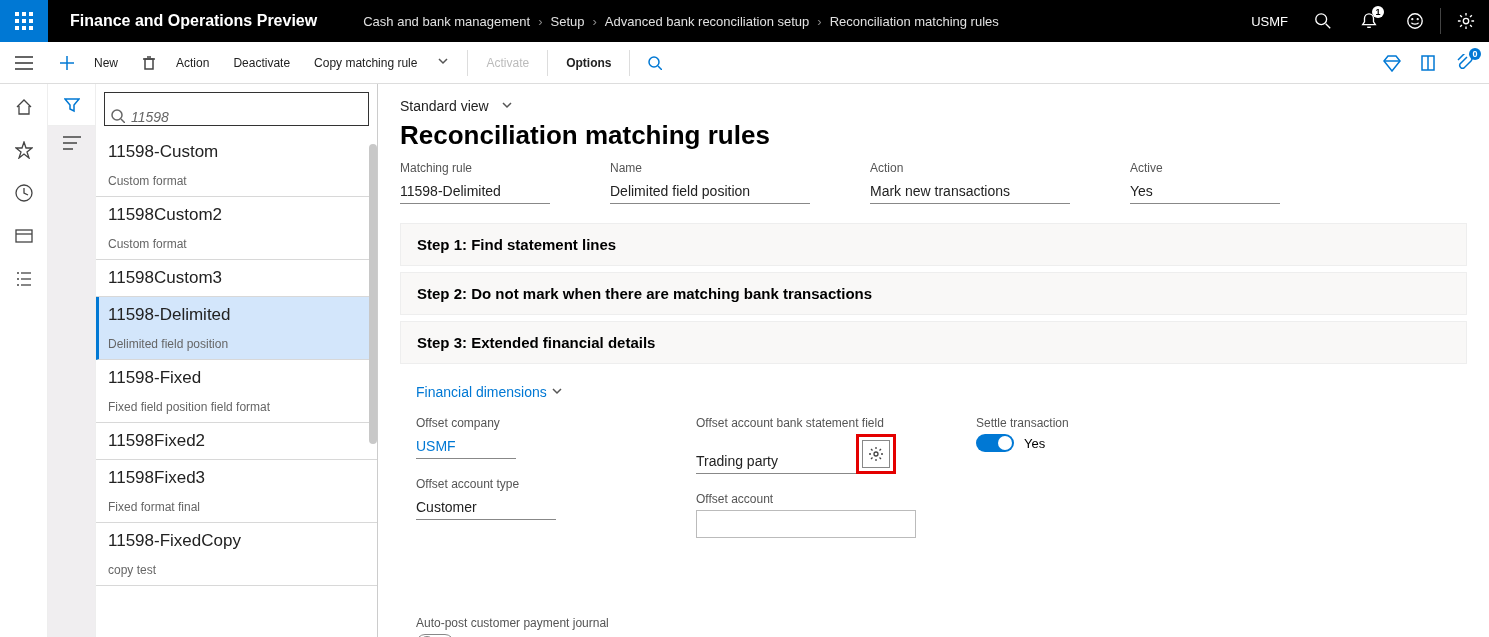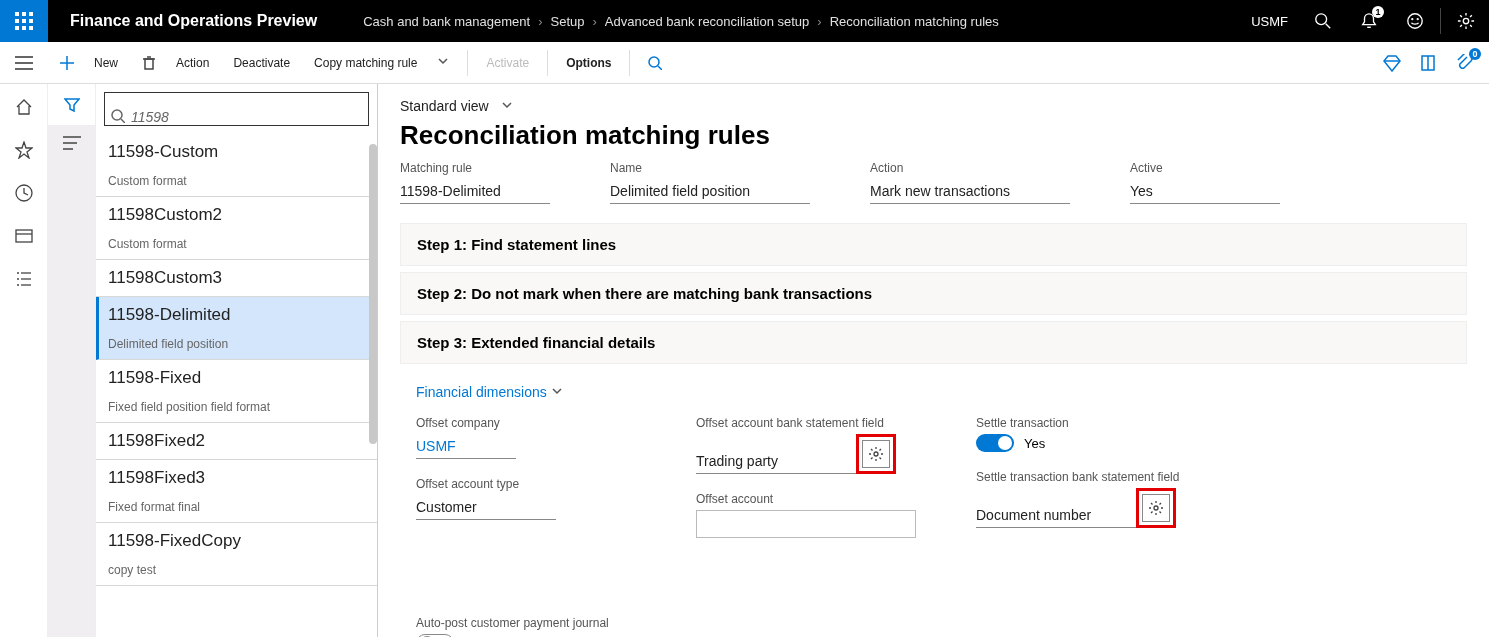--- a/index.html
+++ b/index.html
@@ -381,34 +381,20 @@
         </div>
 
         <div class="col">
           <div class="grp">
               <div class="lbl">Settle transaction</div>
             <div class="toggle">
                 <div class="sw on"></div>
                 <span>Yes</span>
               </div>
             </div>
-          <div class="grp">
-            <div class="lbl">Settle transaction bank statement field</div>
-            <div class="row-bsf">
-              <span class="val-line" style="width:160px">Document number</span>
-              <span class="redbox">
-                  <span class="gearbox" style="margin-left:0">
-                    <svg viewBox="0 0 16 16">
-                      <circle cx="8" cy="8" r="2"></circle>
-                      <path d="M8 1v2M8 13v2M1 8h2M13 8h2M3 3l1.5 1.5M11.5 11.5L13 13M13 3l-1.5 1.5M4.5 11.5L3 13"></path>
-                    </svg>
-                  </span>
-                </span>
-            </div>
-          </div>
         </div>
 
         <div class="col">
           <div class="grp">
               <div class="lbl">Auto-post customer payment journal</div>
             <div class="toggle">
                 <div class="sw off"></div>
                 <span>No</span>
               </div>
             </div>

